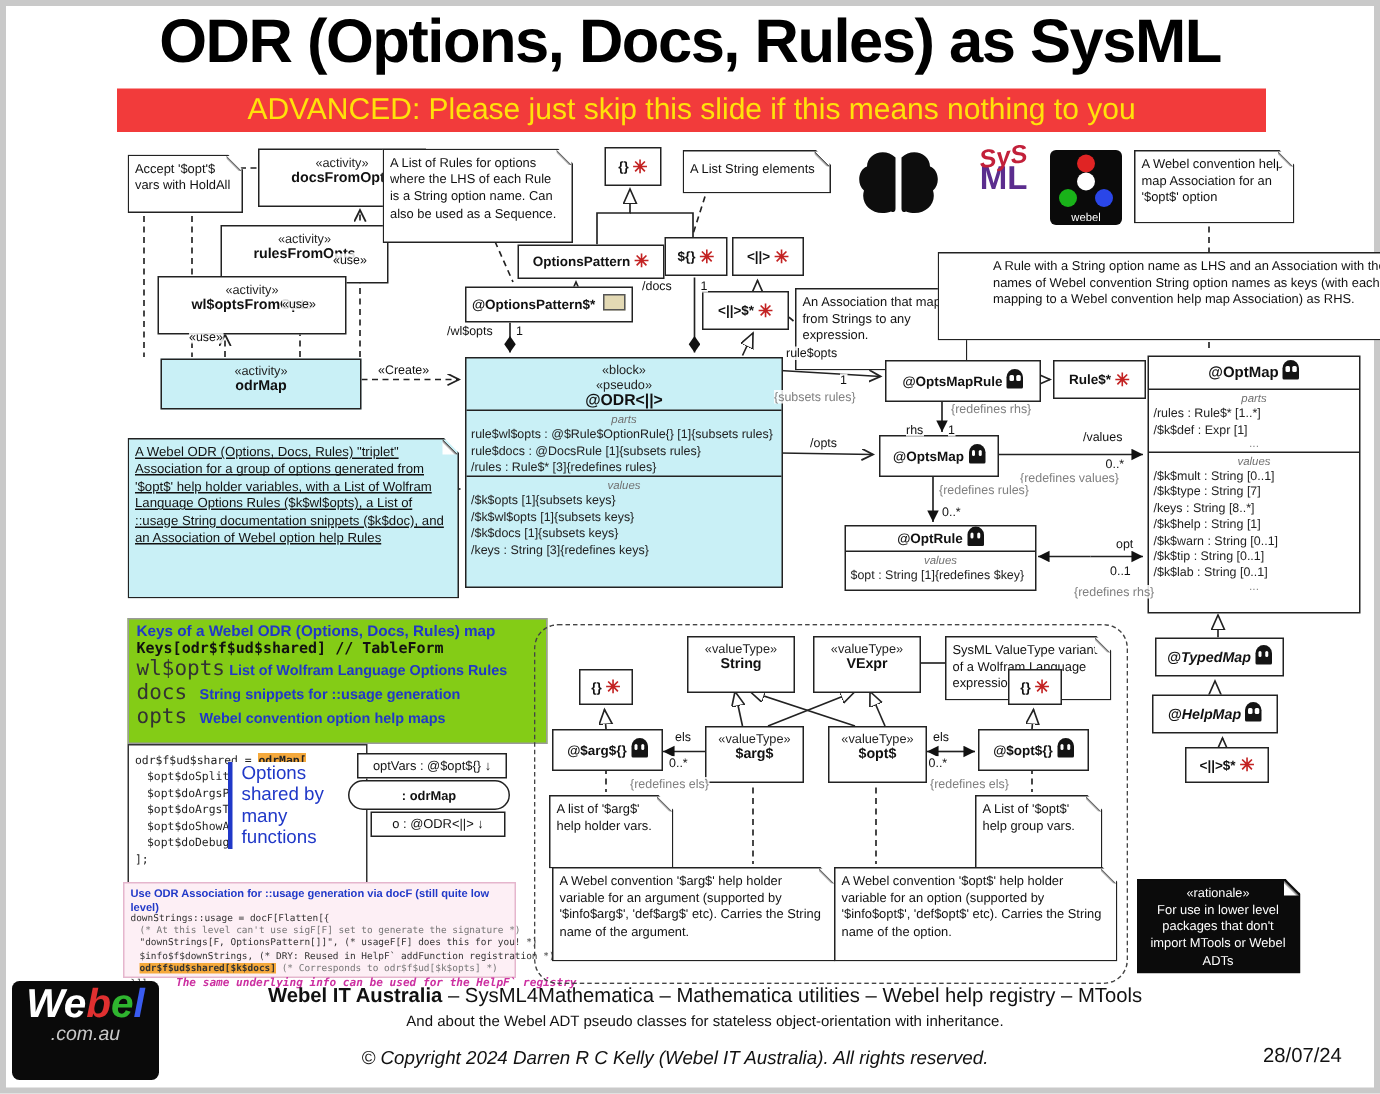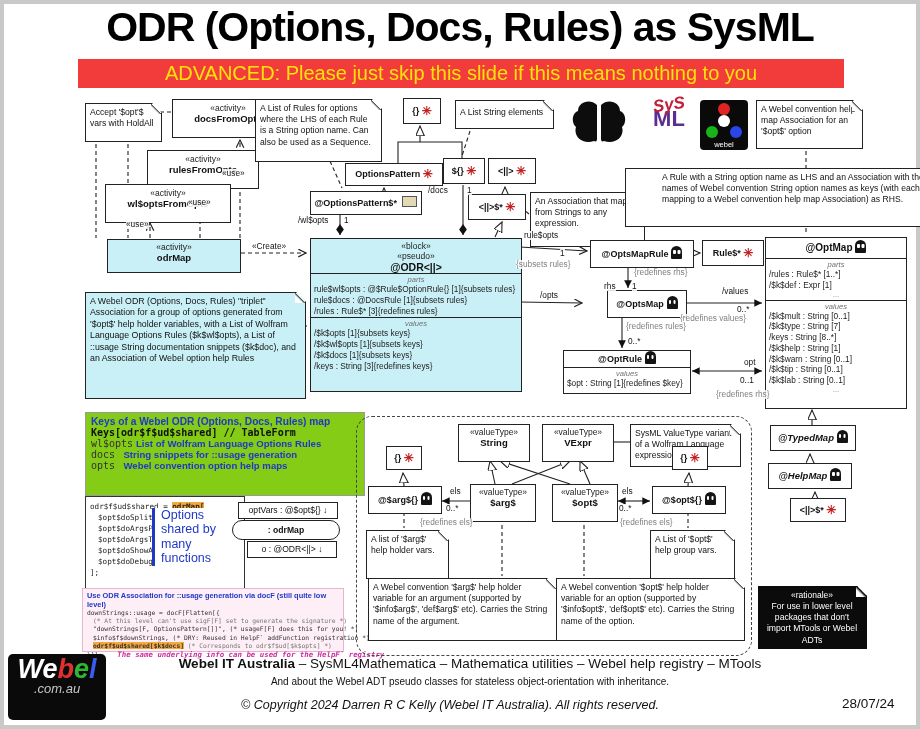--- a/index.html
+++ b/index.html
@@ -38,21 +38,21 @@
   .comp{border-top:1.2px solid #222;text-align:left;padding:1px 3px;}
   .clabel{display:block;text-align:center;font-style:italic;font-size:7.6px;color:#707070;}
   .cline{display:block;font-size:8.3px;line-height:1.3;white-space:nowrap;color:#222;}
   .dots{display:block;text-align:center;color:#8a8a8a;font-size:8px;line-height:1;}
   
   .keys{position:absolute;left:85px;top:412px;width:268px;height:76px;background:#84cc16;border:1.5px solid #9a9a9a;
         padding:3px 5px;font-size:10px;}
   .keys .t{color:#2038c8;font-weight:bold;font-size:10.2px;}
   .keys .code{font-family:"DejaVu Sans Mono",monospace;font-weight:bold;font-size:10px;color:#111;}
   .keys .row{white-space:nowrap;}
-  .keys .k{font-family:"DejaVu Sans Mono",monospace;font-size:10px;color:#333;}
+  .keys .k{font-family:"DejaVu Sans Mono",monospace;font-size:14px;color:#333;}
   .keys .d{color:#2038c8;font-weight:bold;font-size:9.6px;}
   
   .codebox{position:absolute;left:85px;top:496px;width:150px;height:96px;border:1.2px solid #333;background:#fff;
         font-family:"DejaVu Sans Mono",monospace;font-size:7.6px;line-height:1.45;padding:4px;color:#222;}
   .hl{background:#f5a93c;font-weight:bold;}
   .sidenote{position:absolute;left:152px;top:508px;width:82px;color:#2038c8;font-size:12.5px;line-height:1.15;
         border-left:3px solid #2038c8;padding-left:6px;background:#fff;}
   
   .frag{font-size:8.6px;}
   .round{border-radius:10px;font-weight:bold;}
@@ -252,30 +252,30 @@
     </div>
     <div class="comp">
       <span class="clabel">values</span>
       <span class="cline">/$k$opts [1]{subsets keys}</span>
       <span class="cline">/$k$wl$opts [1]{subsets keys}</span>
       <span class="cline">/$k$docs [1]{subsets keys}</span>
       <span class="cline">/keys : String [3]{redefines keys}</span>
     </div>
   </div>
 
-  <div class="note cy" style="left:85px;top:292px;width:210px;height:100px;font-size:8.8px;">A Webel ODR (Options, Docs, Rules) "triplet" Association for a group of options generated from '$opt$' help holder variables, with a List of Wolfram Language Options Rules ($k$wl$opts), a List of ::usage String documentation snippets ($k$doc), and an Association of  Webel option help Rules</div>
+  <div class="note cy" style="left:85px;top:292px;width:210px;height:100px;font-size:8.8px;text-decoration:underline;">A Webel ODR (Options, Docs, Rules) "triplet" Association for a group of options generated from '$opt$' help holder variables, with a List of Wolfram Language Options Rules ($k$wl$opts), a List of ::usage String documentation snippets ($k$doc), and an Association of  Webel option help Rules</div>
 
   <div class="box" style="left:590px;top:240px;width:102px;height:26px;line-height:26px;">
     <b>@OptsMapRule</b><span class="ghost"></span>
   </div>
   <div class="box" style="left:702px;top:240px;width:60px;height:24px;line-height:24px;">
     <b>Rule$*</b>
     <span class="vstar">✳</span>
   </div>
-  <div class="box" style="left:607px;top:290px;width:78px;height:26px;line-height:26px;">
+  <div class="box" style="left:586px;top:290px;width:78px;height:26px;line-height:26px;">
     <b>@OptsMap</b><span class="ghost"></span>
   </div>
   <div class="box" style="left:563px;top:350px;width:126px;height:42px;">
     <div style="line-height:16px;"><b>@OptRule</b><span class="ghost"></span></div>
     <div class="comp">
       <span class="clabel">values</span>
       <span class="cline">$opt : String [1]{redefines $key}</span>
     </div>
   </div>
   <div class="box" style="left:765px;top:237px;width:140px;height:170px;">

